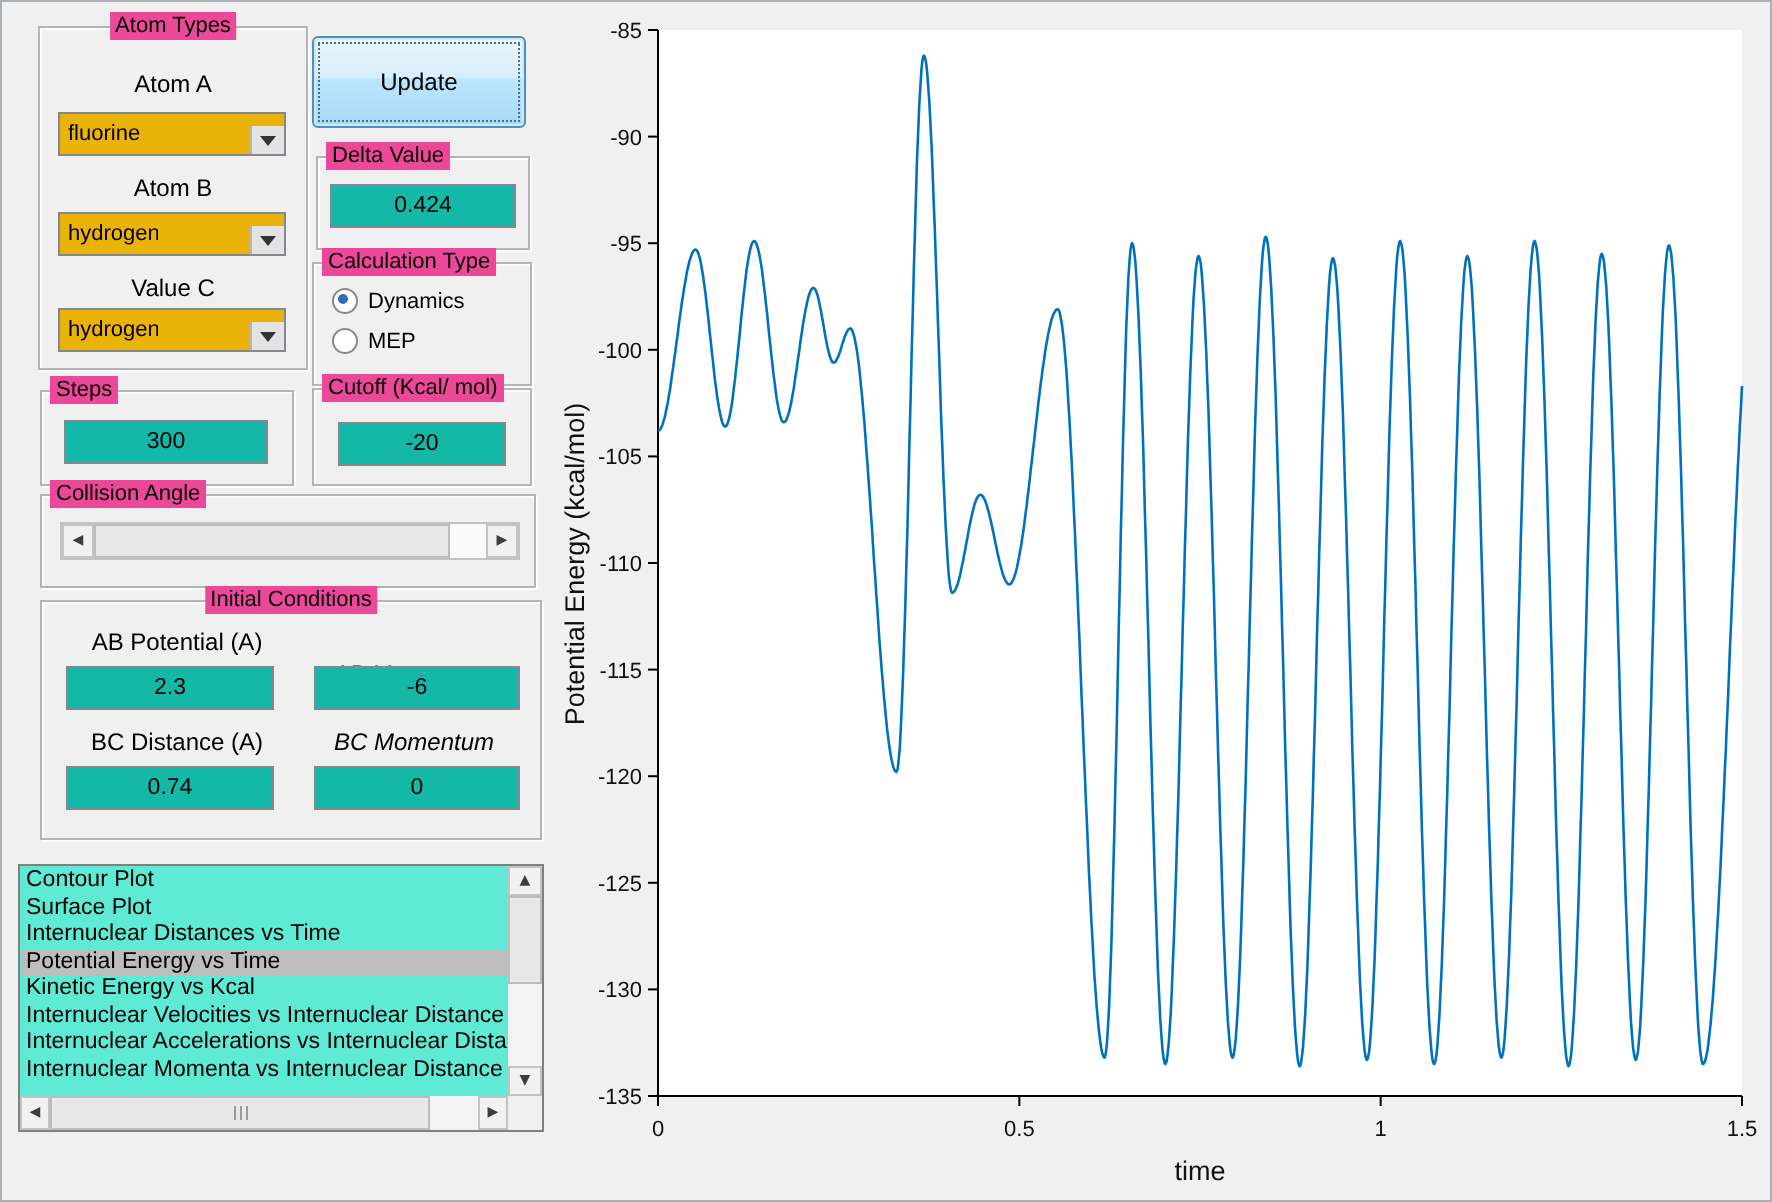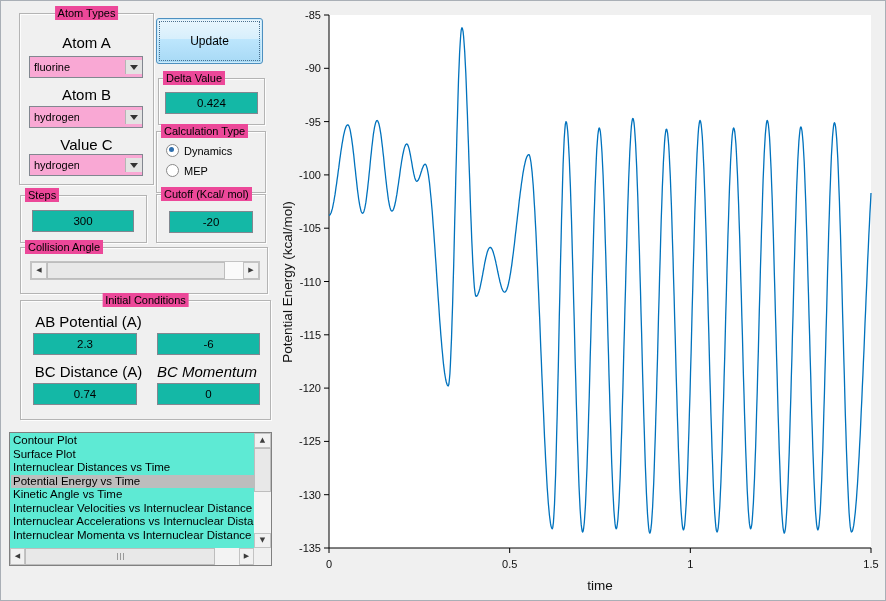--- a/index.html
+++ b/index.html
@@ -2,23 +2,23 @@
 <html><head>
 <meta charset="utf-8">
 <style>
   html,body{margin:0;padding:0;background:#ffffff;}
   body{font-family:"Liberation Sans",sans-serif;}
   .app{position:relative;width:886px;height:601px;background:#f0f0f0;border:1px solid #a9afb6;box-sizing:border-box;overflow:hidden;}
   .grp{position:absolute;border:1px solid #b4b4b4;box-shadow:1px 1px 0 #fdfdfd, inset 1px 1px 0 #fdfdfd;}
   .grp-title{position:absolute;top:-8px;font-size:11px;color:#000;background:#ec4899;padding:0 3px;white-space:nowrap;line-height:14px;}
   .grp-title.center{left:50%;transform:translateX(-50%);}
   .grp-title.left{left:4px;}
-  .lbl{position:absolute;font-size:15px;color:#000;text-align:center;line-height:13px;}
+  .lbl{position:absolute;font-size:12px;color:#000;text-align:center;line-height:13px;}
   .edit{position:absolute;background:#14b8a6;border:1px solid #828790;font-size:11.5px;text-align:center;padding:0;height:20px;font-family:"Liberation Sans",sans-serif;box-sizing:content-box;}
-  .combo{position:absolute;height:20px;background:#f9a8d4;border:1px solid #828790;display:flex;align-items:center;gap:46px;}
+  .combo{position:absolute;height:20px;background:#eab308;border:1px solid #828790;display:flex;align-items:flex-end;gap:46px;}
   .combo .ctext{flex:1;font-size:11px;line-height:19px;padding-left:4px;overflow:hidden;white-space:nowrap;}
   .combo .cbtn{width:16px;background:#e3e3e3;border-left:1px solid #b5b5b5;display:flex;align-items:center;justify-content:center;}
   .tri{width:0;height:0;border:4px solid transparent;border-top:5px solid #333;margin-top:5px;}
   .update-btn{position:absolute;left:155px;top:17px;width:107px;height:46px;border:1px solid #4d90c0;border-radius:3px;background:linear-gradient(#eaf6fd,#d7effc 45%,#bde6fd 46%,#a7d9f5);box-shadow:inset 0 0 0 1px #cdeafa;font-size:12px;color:#000;font-family:"Liberation Sans",sans-serif;outline:1px dotted #4a708e;outline-offset:-4px;cursor:pointer;}
   .radio{position:absolute;display:flex;align-items:center;gap:5px;font-size:11px;cursor:pointer;}
   .radio .circ{width:11px;height:11px;border-radius:50%;border:1px solid #8a8a8a;background:#fff;position:relative;flex:0 0 auto;}
   .radio.checked .circ::after{content:'';position:absolute;left:2px;top:2px;width:5px;height:5px;border-radius:50%;background:#2f6fae;}
   .sbar{position:absolute;background:#fafafa;border:1px solid #c3c3c3;}
   .sb-b{position:absolute;background:#f1f1f1;border:1px solid #c3c3c3;display:flex;align-items:center;justify-content:center;box-sizing:border-box;cursor:pointer;}
   .sb-arrow{font-family:"DejaVu Sans",sans-serif;font-size:7px;color:#3c3c3c;line-height:1;}
@@ -117,21 +117,21 @@
     <input class="edit" style="left: 12px; top: 82px; width: 102px;" value="0.74">
     <input class="edit" style="left: 136px; top: 82px; width: 101px;" value="0">
   </div>
 
   <div class="listbox">
     <div class="lb-items">
         <div class="lb-item">Contour Plot</div>
         <div class="lb-item">Surface Plot</div>
         <div class="lb-item">Internuclear Distances vs Time</div>
         <div class="lb-item" style="background: rgb(189, 189, 189);">Potential Energy vs Time</div>
-        <div class="lb-item">Kinetic Angle vs Time</div>
+        <div class="lb-item">Kinetic Energy vs Kcal</div>
         <div class="lb-item">Internuclear Velocities vs Internuclear Distance</div>
         <div class="lb-item">Internuclear Accelerations vs Internuclear Distance</div>
         <div class="lb-item">Internuclear Momenta vs Internuclear Distance</div>
       </div>
     <div class="lb-vsb">
       <div class="sb-b" style="left:0;top:0;right:0;height:15px;">
           <span class="sb-arrow">▲</span>
         </div>
       <div class="sb-thumb" style="left:0;right:0;top:15px;height:44px;"></div>
       <div class="sb-b" style="left:0;bottom:0;right:0;height:15px;">

